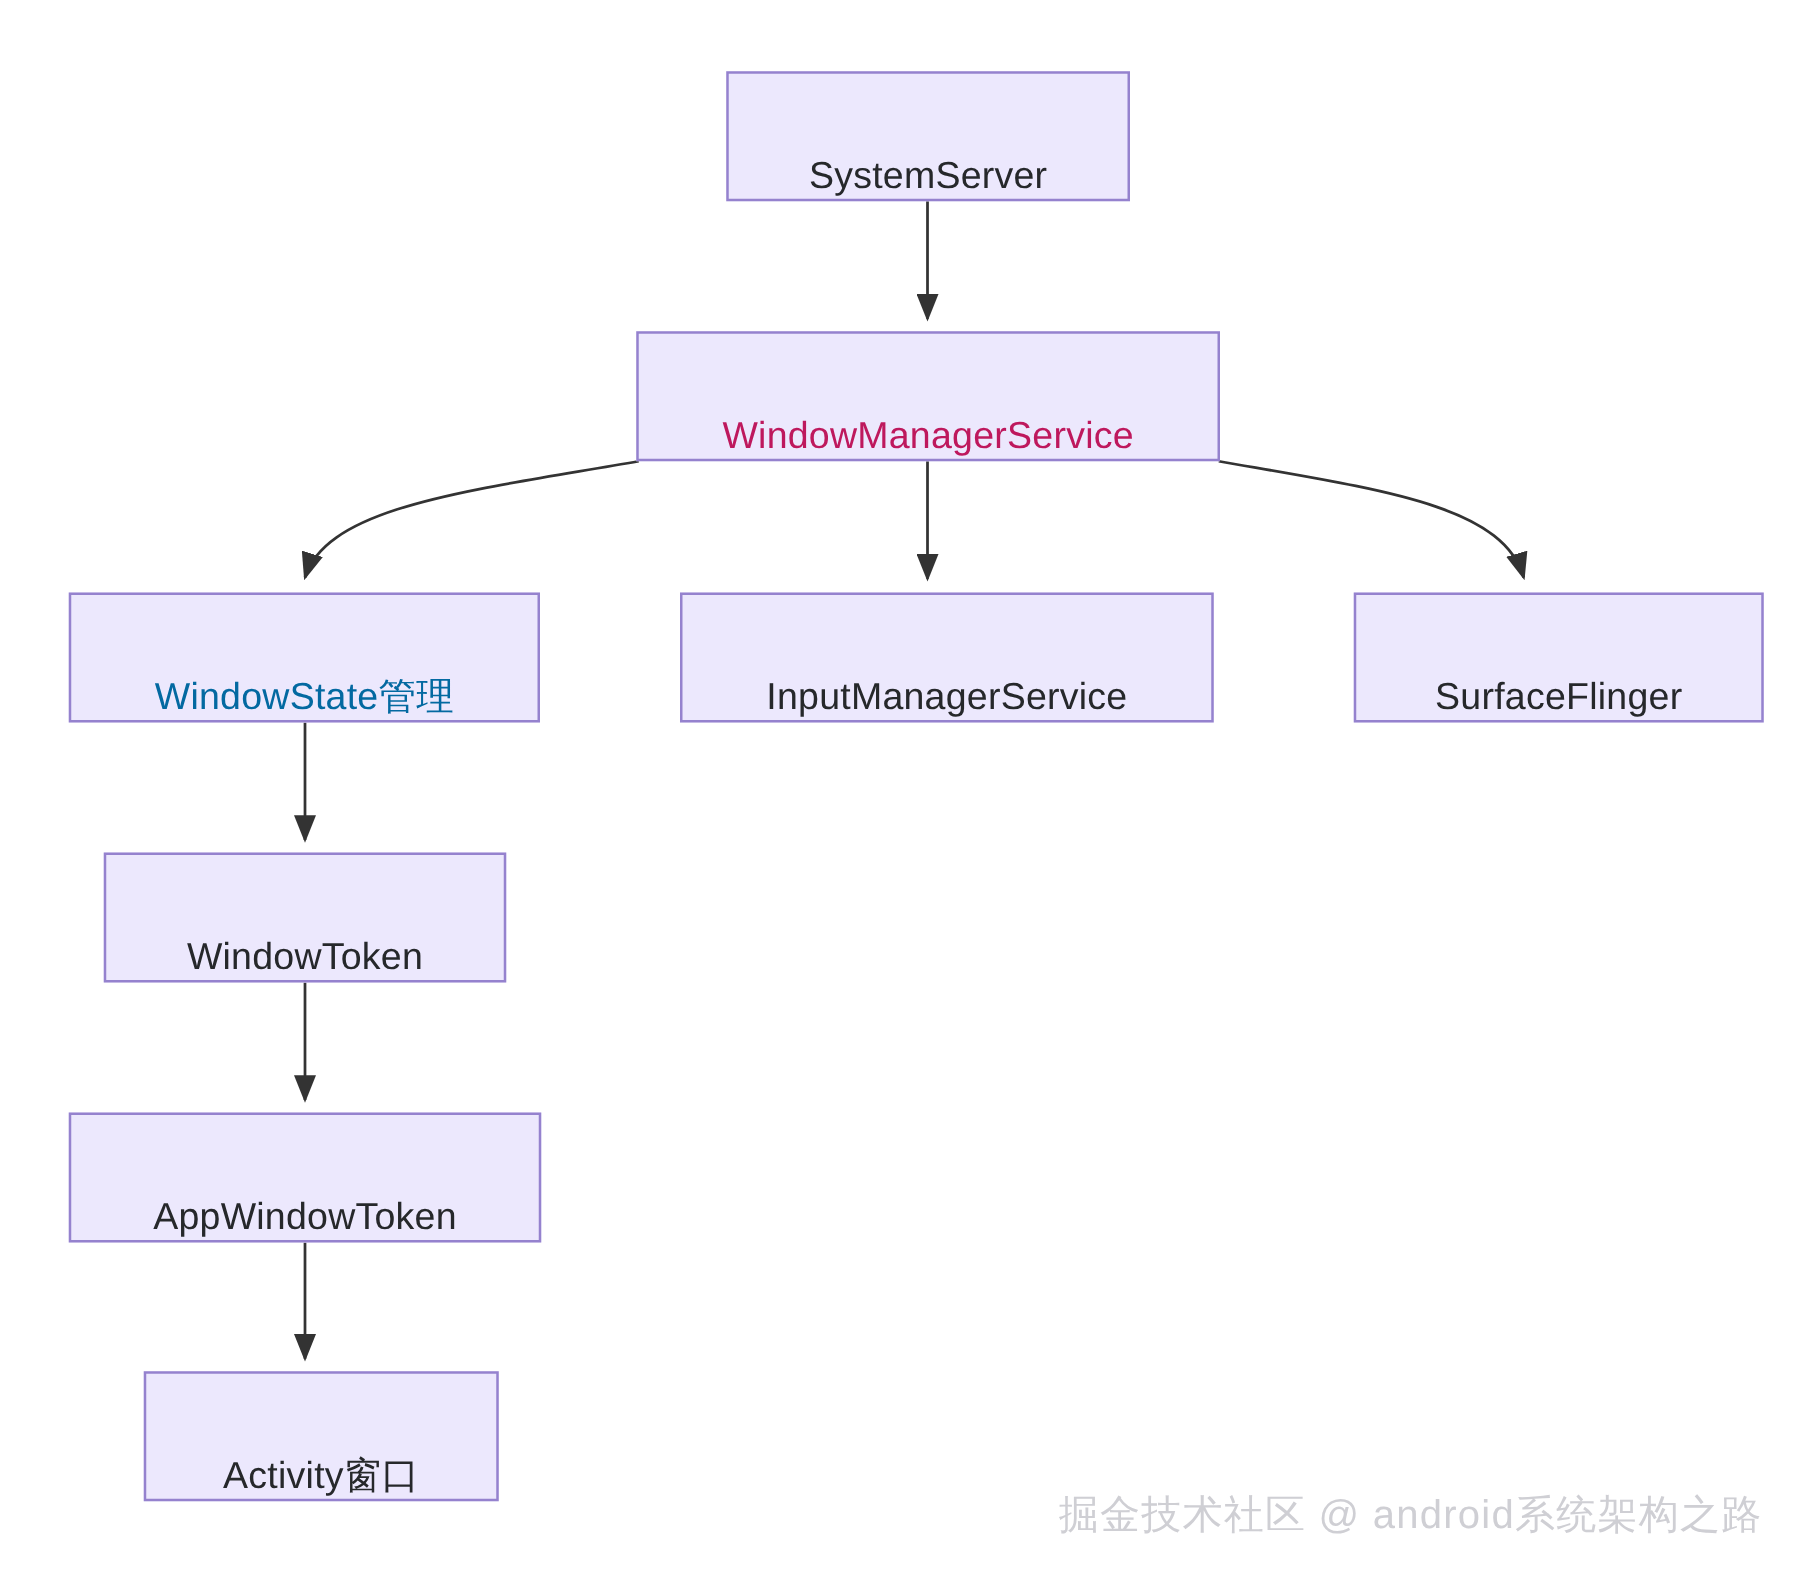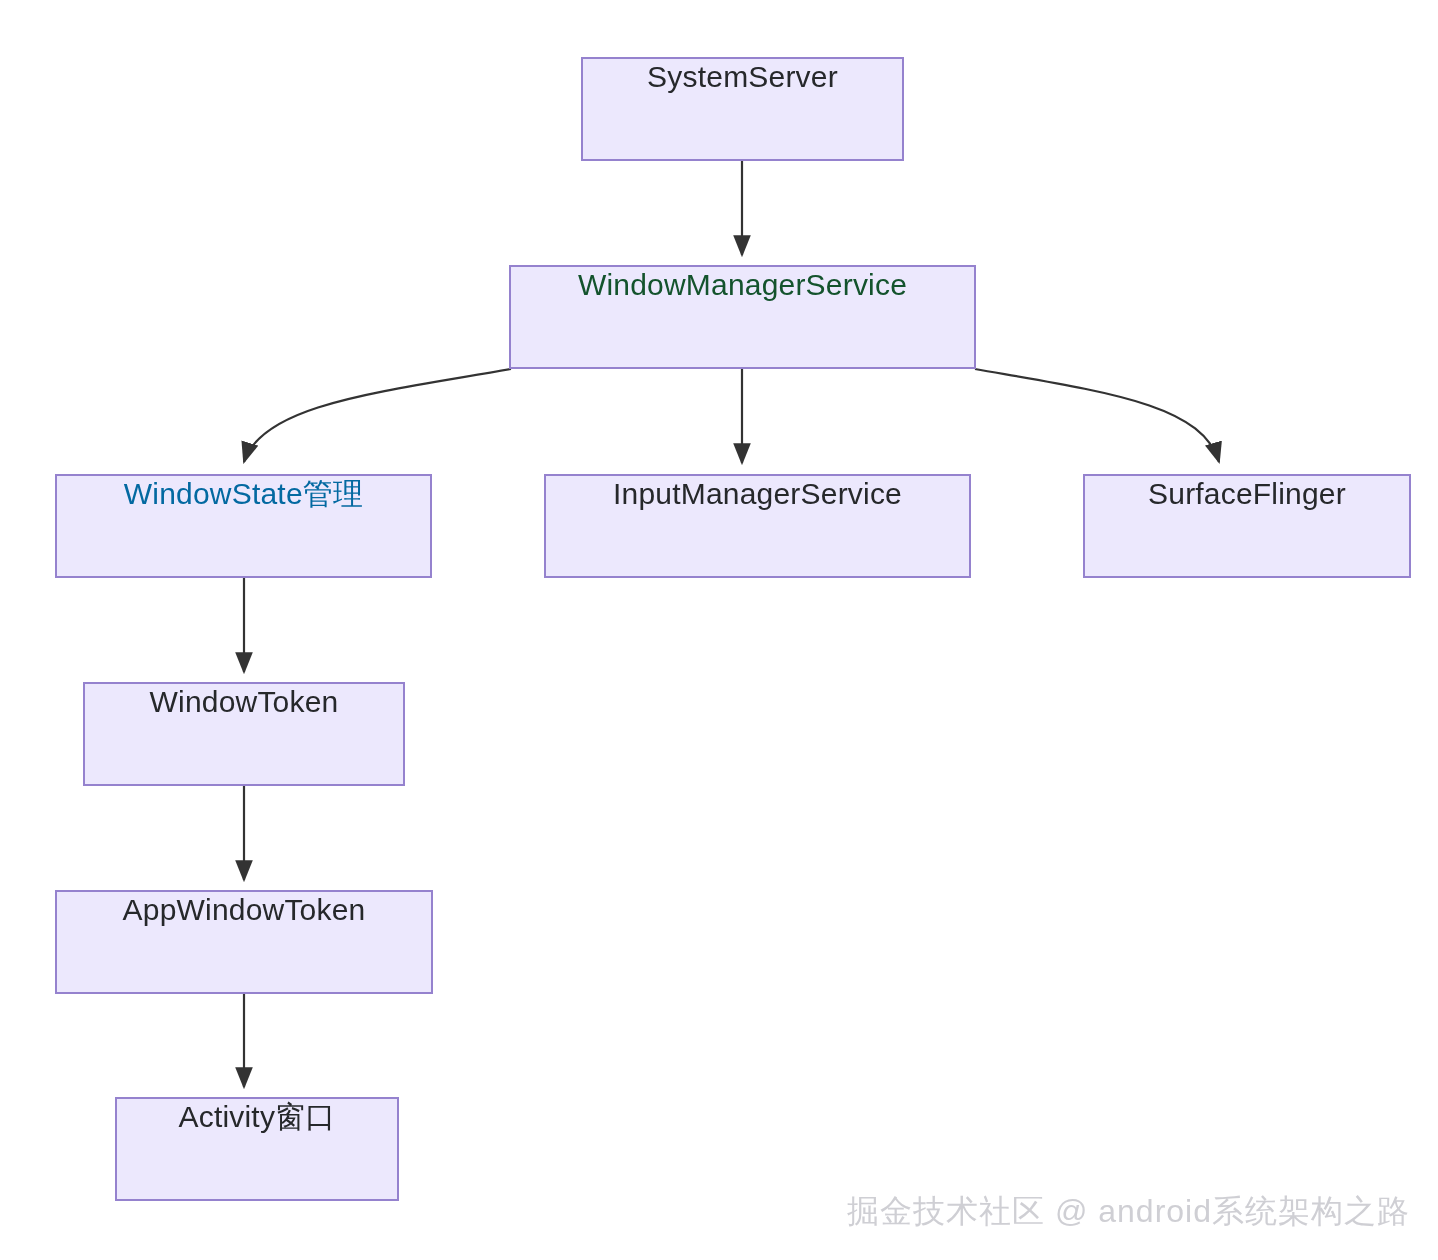--- a/index.html
+++ b/index.html
@@ -24,21 +24,21 @@
     width: 1438px;
     height: 1260px;
     pointer-events: none;
   }
   .node {
     position: absolute;
     box-sizing: border-box;
     background: #ECE8FD;
     border: 2px solid #9582CE;
     display: flex;
-    align-items: flex-start;
+    align-items: flex-end;
     justify-content: center;
     color: #26282B;
     font-size: 30px;
     font-weight: 400;
     letter-spacing: 0.2px;
     line-height: 1.2;
     white-space: nowrap;
   }
   .node-label {
     display: block;
@@ -78,21 +78,21 @@
 
     <path d="M244,786 L244,880" stroke="#333333" stroke-width="2.2" fill="none" marker-end="url(#arrowhead)"></path>
 
     <path d="M244,994 L244,1087" stroke="#333333" stroke-width="2.2" fill="none" marker-end="url(#arrowhead)"></path>
   </svg>
 
   <div class="node" id="node-system-server" style="left: 581px; top: 57px; width: 323px; height: 104px; background: rgb(236, 232, 253); border-color: rgb(149, 130, 206); color: rgb(38, 40, 43);">
     <span class="node-label">SystemServer</span>
   </div>
 
-  <div class="node" id="node-window-manager-service" style="left: 509px; top: 265px; width: 467px; height: 104px; background: rgb(236, 232, 253); border-color: rgb(149, 130, 206); color: #14532d;">
+  <div class="node" id="node-window-manager-service" style="left: 509px; top: 265px; width: 467px; height: 104px; background: rgb(236, 232, 253); border-color: rgb(149, 130, 206); color: #be185d;">
     <span class="node-label">WindowManagerService</span>
   </div>
 
   <div class="node" id="node-window-state" style="left: 55px; top: 474px; width: 377px; height: 104px; background: rgb(236, 232, 253); border-color: rgb(149, 130, 206); color: #0369a1;">
     <span class="node-label">WindowState管理</span>
   </div>
 
   <div class="node" id="node-input-manager-service" style="left: 544px; top: 474px; width: 427px; height: 104px; background: rgb(236, 232, 253); border-color: rgb(149, 130, 206); color: rgb(38, 40, 43);">
     <span class="node-label">InputManagerService</span>
   </div>

